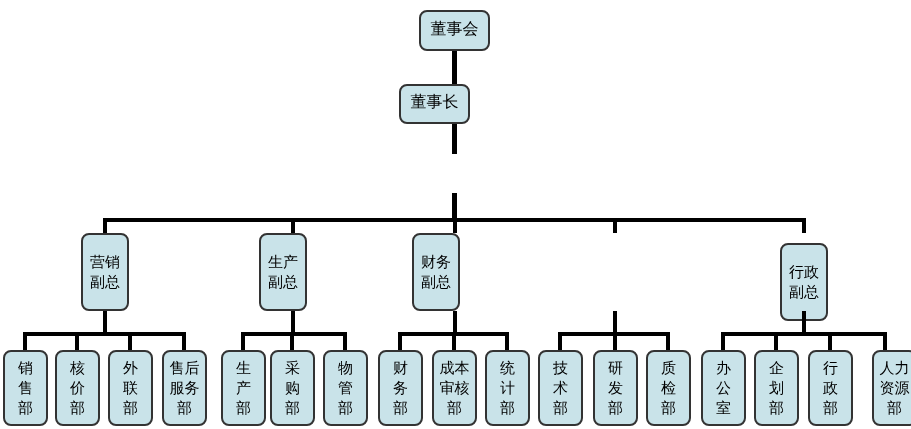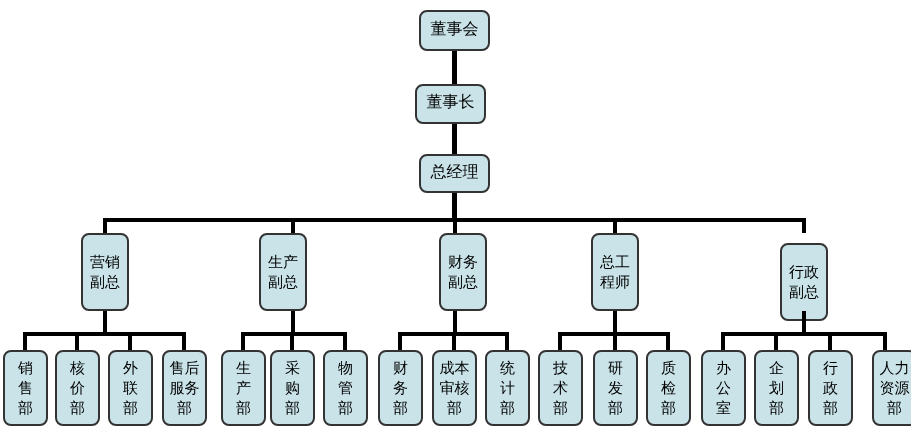--- a/index.html
+++ b/index.html
@@ -34,43 +34,40 @@
     position:absolute;
     background:var(--line-color);
   }
 </style>
 </head>
 <body>
 
 <div class="canvas">
 
   <div class="node lvl-top" style="left:419px;top:10px;width:71px;height:41px">董事会</div>
-  <div class="node lvl-top" style="left:415px;top:84px;width:71px;height:40px">董事长</div>
-  <div class="node lvl-top" style="left:419px;top:154px;width:71px;height:39px">总经理</div>
+  <div class="node lvl-top" style="left:399px;top:84px;width:71px;height:40px">董事长</div>
 
   <div class="conn" style="left:452px;top:51px;width:5px;height:33px"></div>
   <div class="conn" style="left:452px;top:124px;width:5px;height:30px"></div>
   <div class="conn" style="left:452px;top:193px;width:5px;height:25px"></div>
 
   <div class="conn" style="left:103px;top:218px;width:703px;height:4px"></div>
 
   <div class="conn" style="left:103px;top:222px;width:4px;height:11px"></div>
   <div class="conn" style="left:291px;top:222px;width:4px;height:11px"></div>
   <div class="conn" style="left:453px;top:222px;width:4px;height:11px"></div>
   <div class="conn" style="left:613px;top:222px;width:4px;height:11px"></div>
   <div class="conn" style="left:802px;top:222px;width:4px;height:11px"></div>
 
   <div class="node" style="left:81px;top:233px;width:48px;height:78px">营销
 副总</div>
   <div class="node" style="left:259px;top:233px;width:48px;height:78px">生产
 副总</div>
-  <div class="node" style="left:439px;top:233px;width:48px;height:78px">财务
+  <div class="node" style="left:412px;top:233px;width:48px;height:78px">财务
 副总</div>
-  <div class="node" style="left:591px;top:233px;width:48px;height:78px">总工
-程师</div>
   <div class="node" style="left:780px;top:243px;width:48px;height:78px">行政
 副总</div>
 
   <div class="conn" style="left:103px;top:311px;width:4px;height:21px"></div>
   <div class="conn" style="left:291px;top:311px;width:4px;height:21px"></div>
   <div class="conn" style="left:453px;top:311px;width:4px;height:21px"></div>
   <div class="conn" style="left:613px;top:311px;width:4px;height:21px"></div>
   <div class="conn" style="left:802px;top:311px;width:4px;height:21px"></div>
 
   <div class="conn" style="left:23px;top:332px;width:163px;height:4px"></div>

